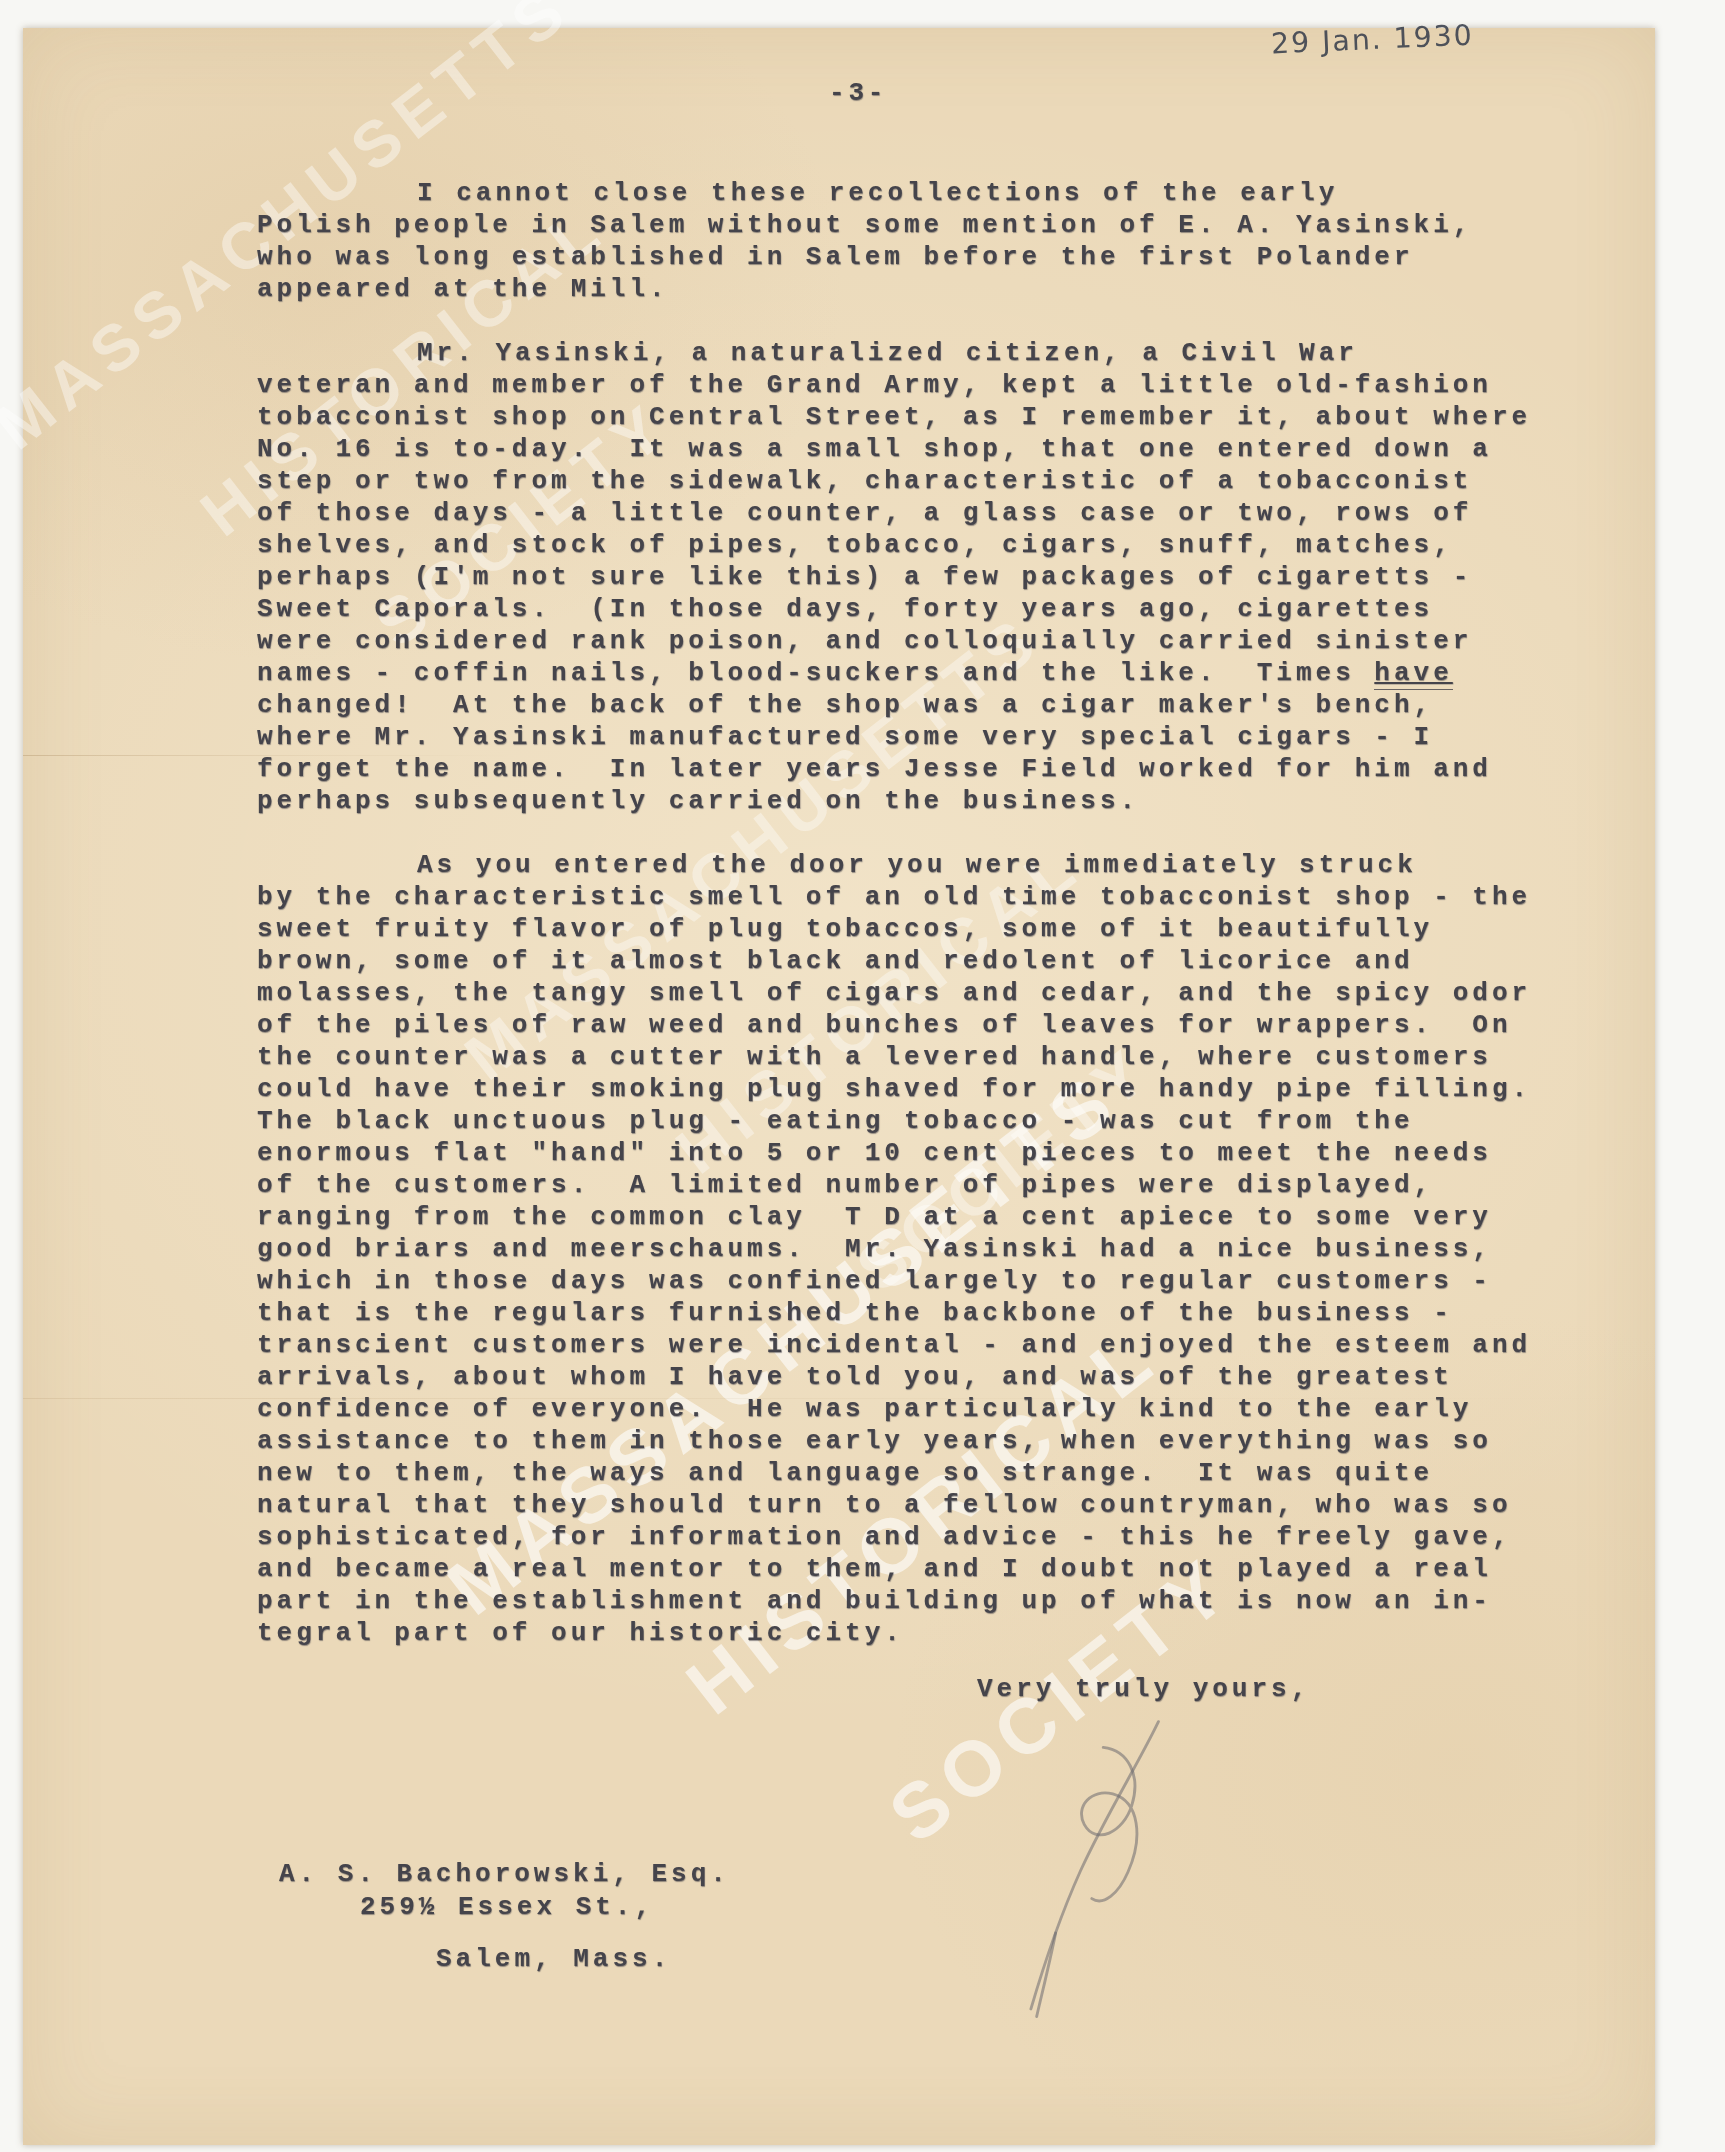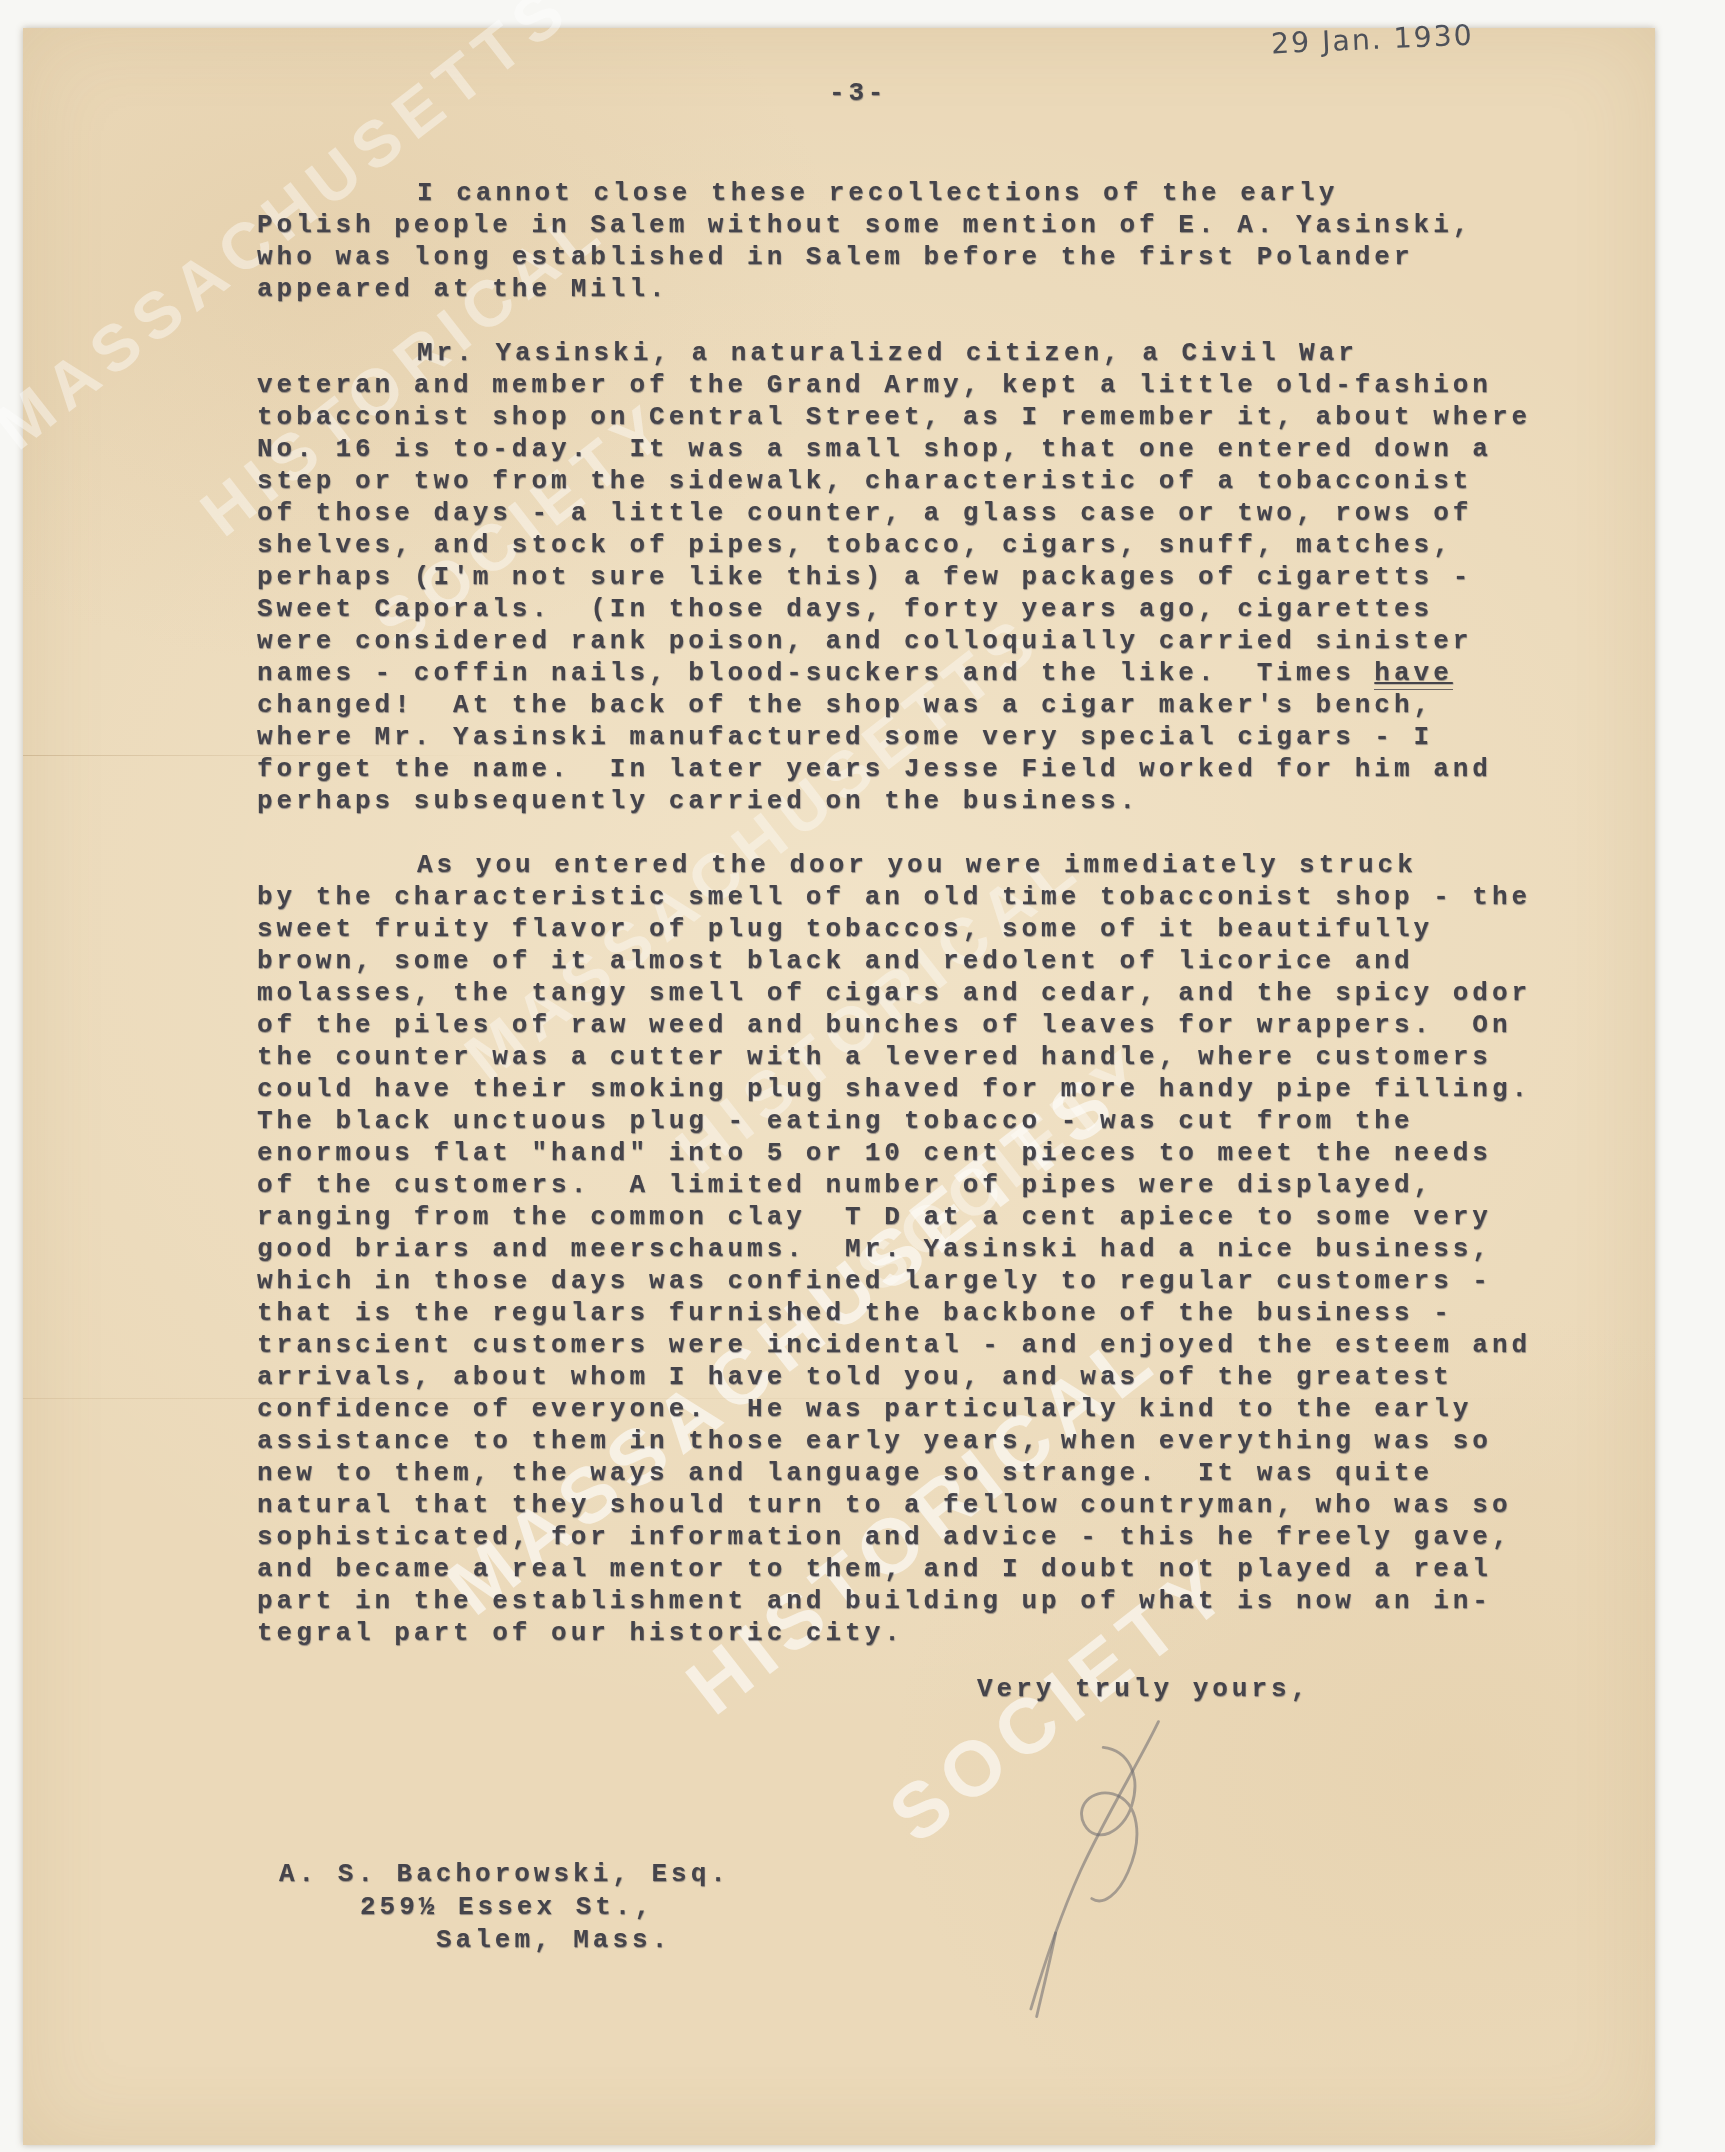--- a/index.html
+++ b/index.html
@@ -19,21 +19,21 @@
         font-size:28.5px;color:#3e4450;transform:rotate(-2.5deg);letter-spacing:1.9px;opacity:.9;}
   .body-block{position:absolute;left:245px;top:177px;width:1332px;font-size:26px;
               letter-spacing:4px;line-height:32px;}
   .para{margin:0 0 32px 12px;}
   .para .line{white-space:pre;}
   .para .line:first-child{text-indent:160px;}
   .uline{text-decoration:underline;border-bottom:1.9px solid rgba(69,68,75,.8);padding-bottom:1px;text-align:right;}
   .closing{position:absolute;left:977px;top:1674px;font-size:26px;letter-spacing:4px;font-family:Liberation Mono, monospace;}
   .address{position:absolute;left:279px;top:1858px;font-size:26px;letter-spacing:4px;line-height:33px;}
   .address .l2{padding-left:81px;}
-  .address .l3{padding-left:157px;}
+  .address .l3{padding-left:157px;margin-top:19px;}
   .wm{position:absolute;font-family:"Liberation Sans",sans-serif;font-weight:700;
       color:#ffffff;text-align:center;pointer-events:none;white-space:nowrap;
       transform:translate(-50%,-50%) rotate(-38deg);}
   .wm div{letter-spacing:9.5px;}
   .wm1{left:380px;top:342px;font-size:65px;line-height:195px;opacity:.42;}
   .wm2{left:856px;top:980px;font-size:65px;line-height:204px;opacity:.38;}
   .wm3{left:899px;top:1493px;font-size:78px;line-height:226px;opacity:.60;}
   .sig{position:absolute;left:989px;top:1695px;}
 </style>
 </head>

